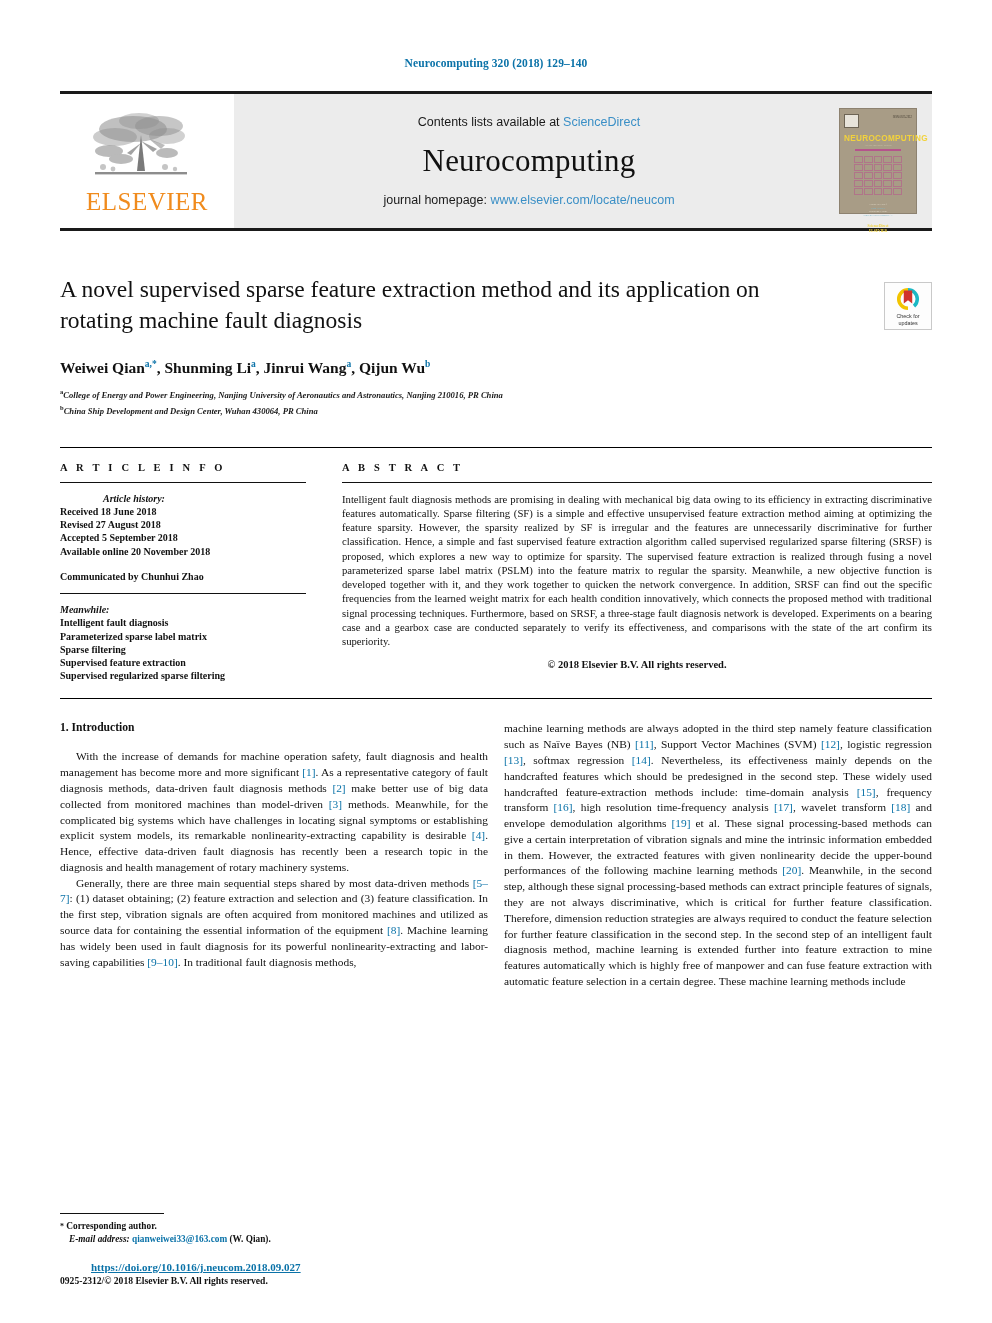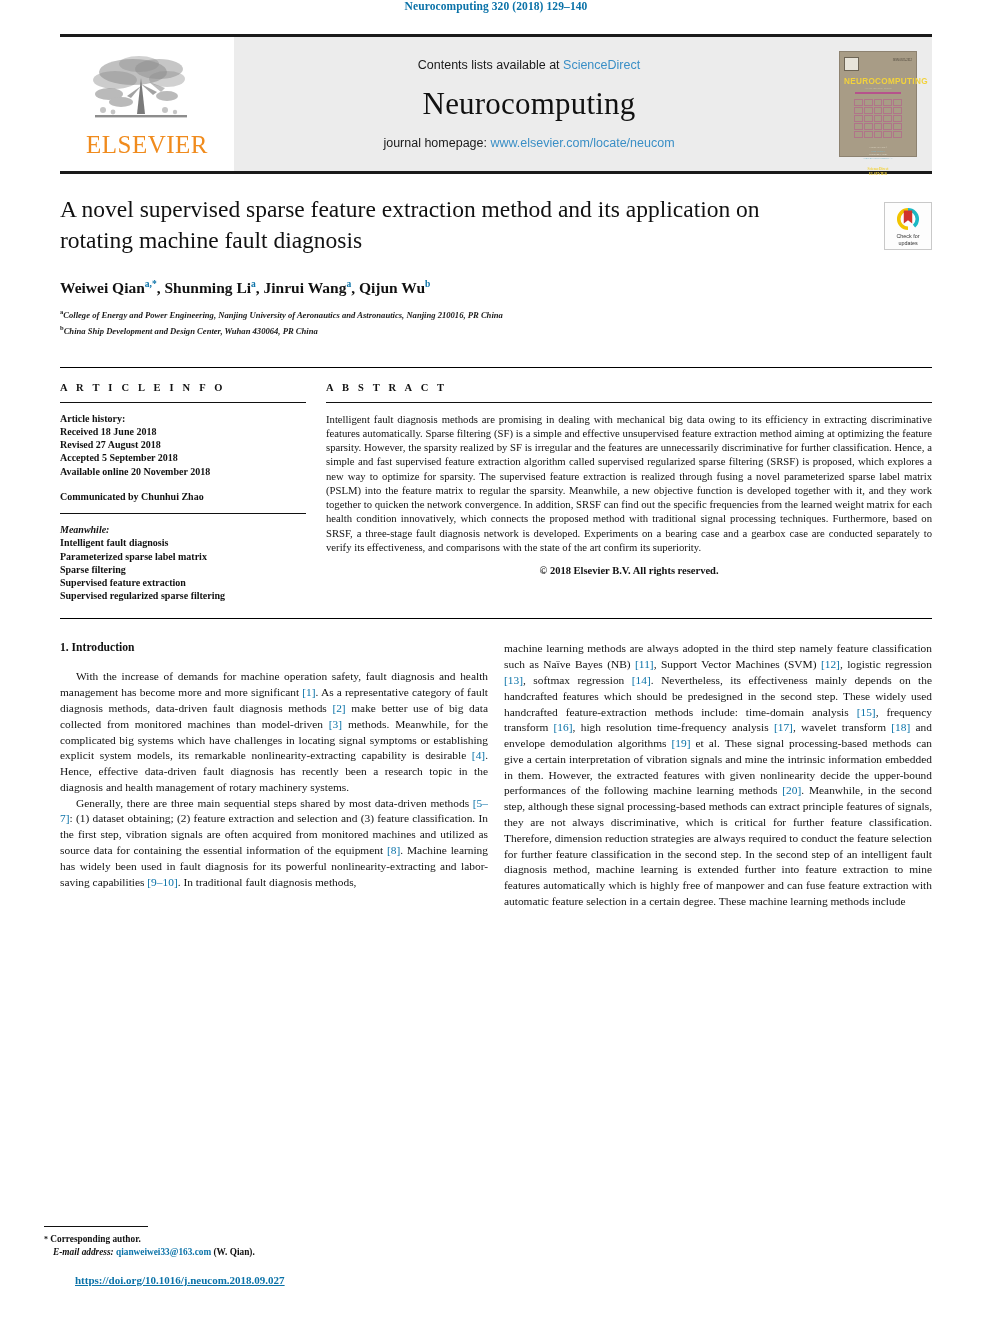--- a/index.html
+++ b/index.html
@@ -22,20 +22,21 @@
     box-sizing: border-box;
     padding: 0 60px;
   }
 
   
   .running-head {
     text-align: center;
     color: #0a72a8;
     font-size: 11.5px;
     font-weight: bold;
+    padding-top: 57px;
     letter-spacing: .1px;
   }
 
   
   .masthead {
     margin-top: 22px;
     border-top: 3px solid #1a1a1a;
     border-bottom: 3px solid #1a1a1a;
     height: 134px;
     display: flex;
@@ -180,21 +181,21 @@
   }
   .cover-bottom span {
     display: block;
     font-size: 3.6px;
     color: #f2d23c;
     line-height: 5px;
     font-weight: bold;
   }
 
   
-  .title-block { margin-top: 20px; position: relative; }
+  .title-block { margin-top: 43px; position: relative; }
   .paper-title {
     font-family: "Liberation Serif", serif;
     font-size: 23.5px;
     line-height: 31px;
     color: #111;
     max-width: 700px;
     font-weight: normal;
     margin: 0;
   }
   .authors {
@@ -236,42 +237,42 @@
     color: #333;
     text-align: center;
     line-height: 6.5px;
     margin-top: 1px;
   }
 
   
   .info-abstract {
     margin-top: 30px;
     display: flex;
-    gap: 20px;
+    gap: 36px;
     border-top: 1px solid #000;
     padding-top: 0;
   }
   .col-info { flex: 0 0 246px; padding-top: 14px; }
   .col-abs  { flex: 1 1 auto;  padding-top: 14px; }
   .sec-head {
     font-family: "Liberation Serif", serif;
     font-size: 10.5px;
     font-weight: bold;
     letter-spacing: 3.2px;
     color: #111;
     margin-bottom: 9px;
   }
   .hr-thin { border: 0; border-top: 1px solid #111; margin: 0 0 9px 0; }
   .info-body {
     font-size: 10px;
     line-height: 13.2px;
     color: #111;
     font-weight: bold;
   }
-  .info-body .it { display: block; }
+  .info-body .it { font-style: italic; display: block; margin-left: 43px; }
   .info-gap { height: 12px; }
   .keywords-head { font-style: italic; font-weight: bold; display: block; }
   .abs-text {
     font-size: 10.7px;
     line-height: 14.2px;
     text-align: justify;
     color: #111;
     font-weight: normal;
   }
   .abs-copy {
@@ -305,21 +306,21 @@
     margin: 0;
     text-indent: 16px;
     hyphens: auto;
   }
   .para + .para { margin-top: 0; }
   .cite { color: #0a72a8; }
 
   
   .footnote-wrap {
     position: absolute;
-    left: 44px;
+    left: 60px;
     bottom: 36px;
     width: 430px;
   }
   .fn-rule {
     width: 104px;
     border-top: 1px solid #111;
     margin-bottom: 6px;
   }
   .fn-line {
     font-size: 9.3px;
@@ -536,16 +537,17 @@
       <span class="star">*</span>
       <span>Corresponding author.</span>
     </div>
     <div class="fn-line" style="padding-left:9px">
       <span class="ital">E-mail address:</span>
       <a href="#">qianweiwei33@163.com</a>
       <span>(W. Qian).</span>
     </div>
     <div class="doi-block">
       <a class="doi-link" href="#">https://doi.org/10.1016/j.neucom.2018.09.027</a>
+      <span class="issn-line">0925-2312/© 2018 Elsevier B.V. All rights reserved.</span>
     </div>
   </div>
 
 </div>
 
 </body></html>

